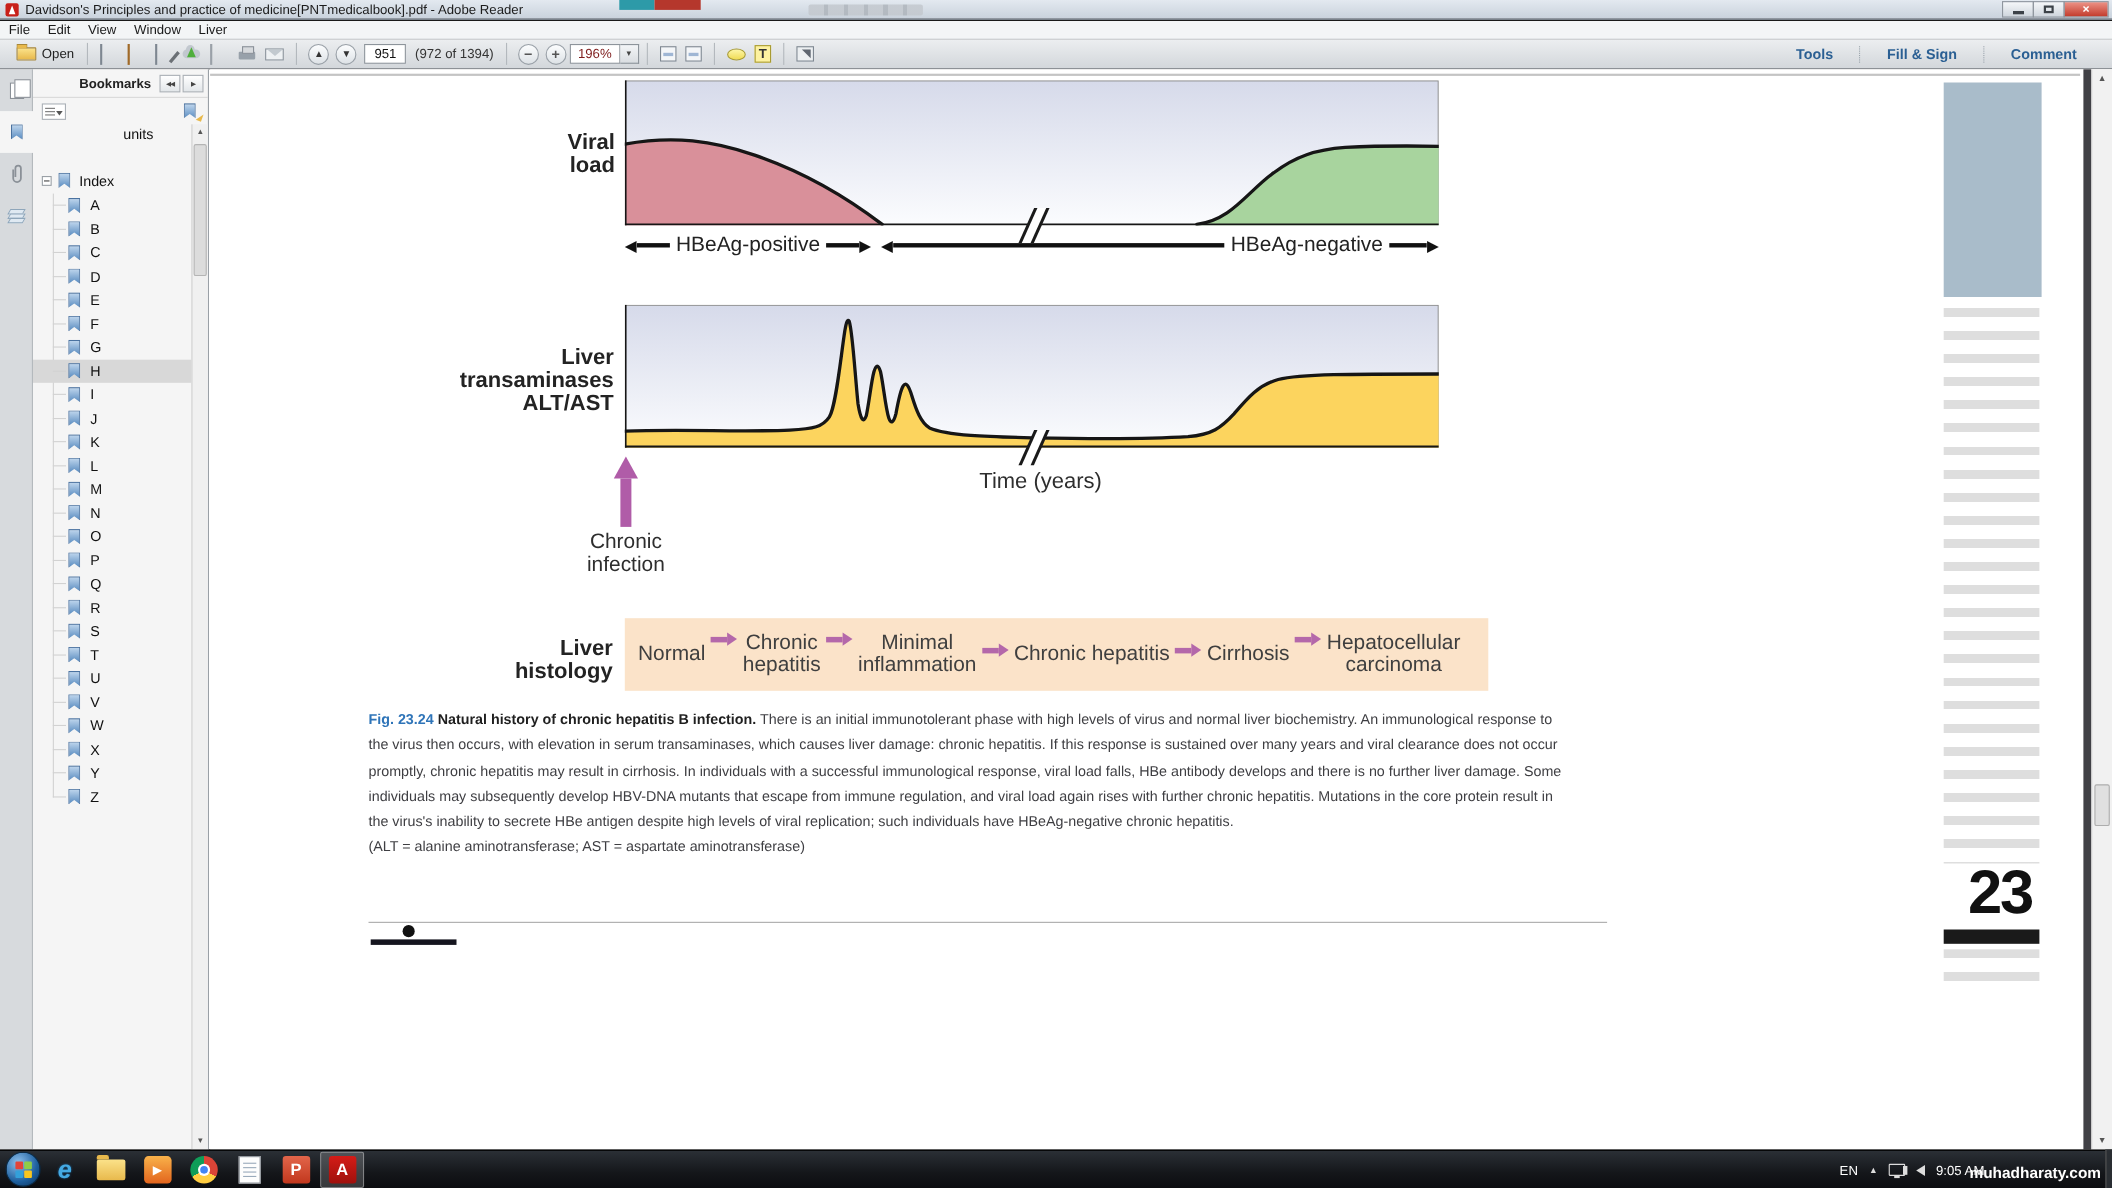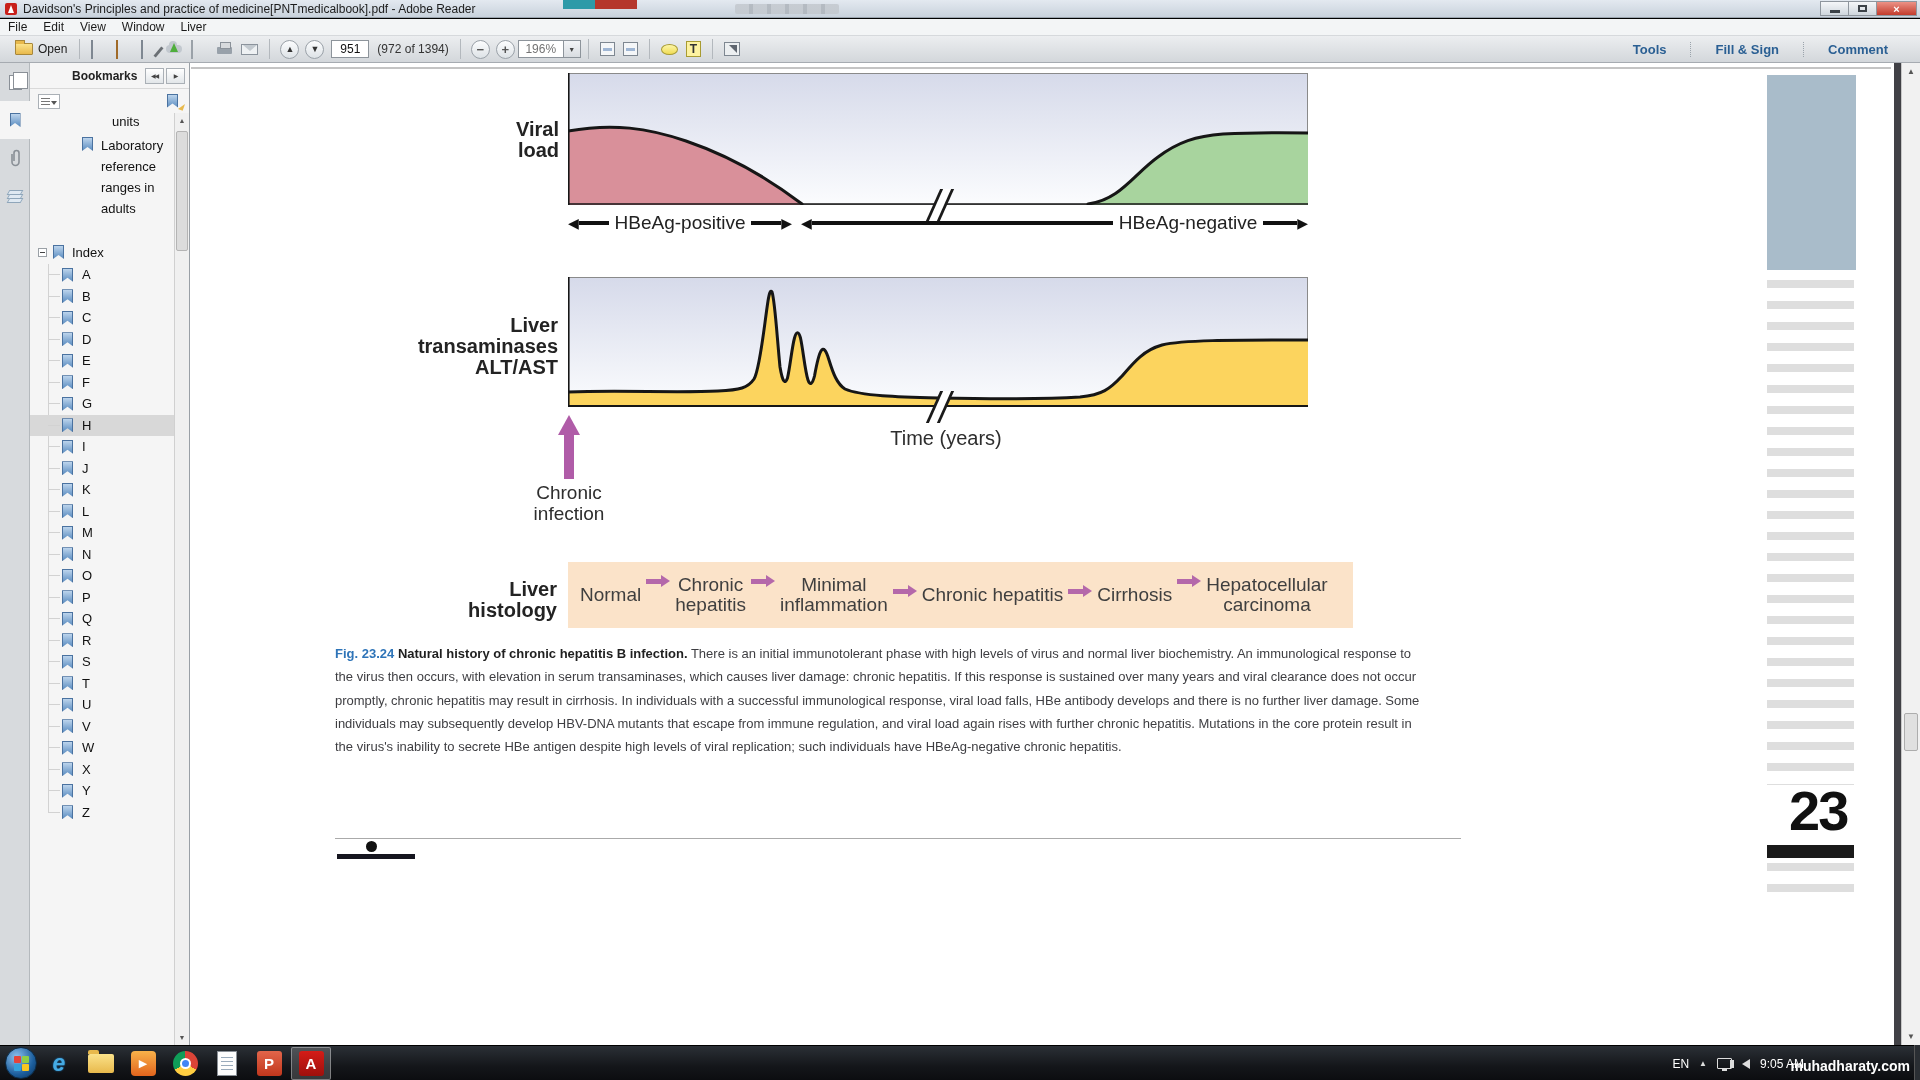--- a/index.html
+++ b/index.html
@@ -67,21 +67,21 @@
     border-left:7px solid transparent; border-right:7px solid transparent; border-top:6px solid #c2c9cf;
     margin-left:1px; }
   .circ-btn { width:19px; height:19px; border-radius:50%; border:1px solid #9aa1a8;
     background:linear-gradient(#fcfdfe,#dde2e6); display:flex; align-items:center; justify-content:center;
     font-size:9px; color:#333; margin:0 3px; }
   .circ-btn.pm { font-size:13px; font-weight:bold; color:#555; }
   .page-box { width:38px; height:18px; background:#fff; border:1px solid #8d949b; font-size:12px;
     display:flex; align-items:center; justify-content:center; margin:0 4px; color:#111; }
   .page-count { font-size:12px; color:#333; margin:0 4px; white-space:nowrap; }
   .zoom-box { width:46px; height:18px; background:#fff; border:1px solid #8d949b; font-size:12px;
-    display:flex; align-items:center; justify-content:center; color:#737373; }
+    display:flex; align-items:center; justify-content:center; color:#7f1d1d; }
   .zoom-dd { width:17px; height:18px; border:1px solid #8d949b; border-left:none;
     background:linear-gradient(#f3f5f7,#d9dde1); font-size:7px; color:#444;
     display:flex; align-items:center; justify-content:center; }
   .fit-glyph { width:15px; height:14px; border:1px solid #7e8791; background:#f4f6f8; position:relative; margin:0 4px; }
   .fit-glyph::after { content:""; position:absolute; left:2px; right:2px; top:5px; height:3px; background:#9fb6d4; }
   .bubble { width:17px; height:11px; background:linear-gradient(#fdf6a8,#f0dc55); border:1px solid #a89b32;
     border-radius:50%; margin:0 4px; }
   .tglyph { font-size:12px; font-weight:bold; color:#333; border:1px solid #a89b32;
     background:#fdf2a0; padding:0 3px; height:16px; display:flex; align-items:center; margin:0 4px; }
   .fullscreen-glyph { width:16px; height:14px; border:1px solid #7e8791; background:#eceff1; position:relative; margin:0 4px; }
@@ -385,24 +385,20 @@
     </div>
     <div id="bm-options">
       <span class="opt-list"></span>
       <span class="opt-export">
           <span class="bm-flag"></span>
         </span>
     </div>
 
     <div id="bm-tree">
       <div class="bm-partial">units</div>
-      <div class="bm-lab">
-        <span class="bm-flag"></span>
-        <span class="bm-lab-text">Laboratory reference ranges  in adults</span>
-      </div>
       <div class="bm-index">
         <span class="minus-box"></span>
         <span class="bm-flag"></span>
         <span>Index</span>
       </div>
       <div id="bm-rows">
           <div class="bm-row">
           <span class="tick"></span>
           <span class="bm-flag"></span>
           <span class="bm-letter">A</span>
@@ -665,20 +661,21 @@
 carcinoma</span>
       </span>
       </div>
 
     <div id="caption">
       <span class="cap-fig">Fig. 23.24</span>
       <span> </span>
       <span class="cap-title">Natural history of chronic hepatitis B infection.</span>
       <span> </span>
       <span>There is an initial immunotolerant phase with high levels of virus and normal liver biochemistry. An immunological response to the virus then occurs, with elevation in serum transaminases, which causes liver damage: chronic hepatitis. If this response is sustained over many years and viral clearance does not occur promptly, chronic hepatitis may result in cirrhosis. In individuals with a successful immunological response, viral load falls, HBe antibody develops and there is no further liver damage. Some individuals may subsequently develop HBV-DNA mutants that escape from immune regulation, and viral load again rises with further chronic hepatitis. Mutations in the core protein result in the virus's inability to secrete HBe antigen despite high levels of viral replication; such individuals have HBeAg-negative chronic hepatitis.</span>
+      <span id="cap-alt">(ALT = alanine aminotransferase; AST = aspartate aminotransferase)</span>
     </div>
 
     <div id="divider"></div>
     <div id="next-fig-dot"></div>
     <div id="next-fig-bar"></div>
 
     <div id="side-blue"></div>
     <div id="stripes1" class="side-stripes"></div>
     <div id="chapter-num">23</div>
     <div id="side-black-bar"></div>

